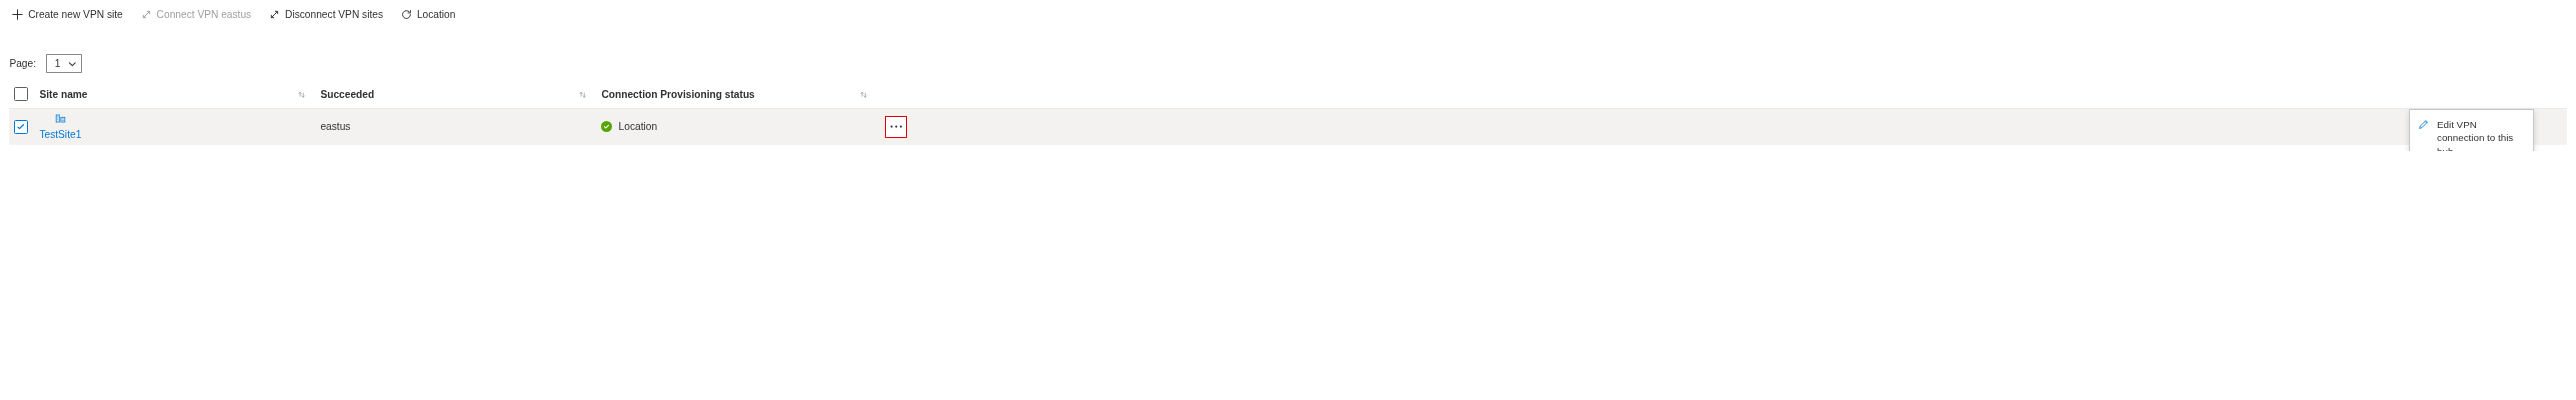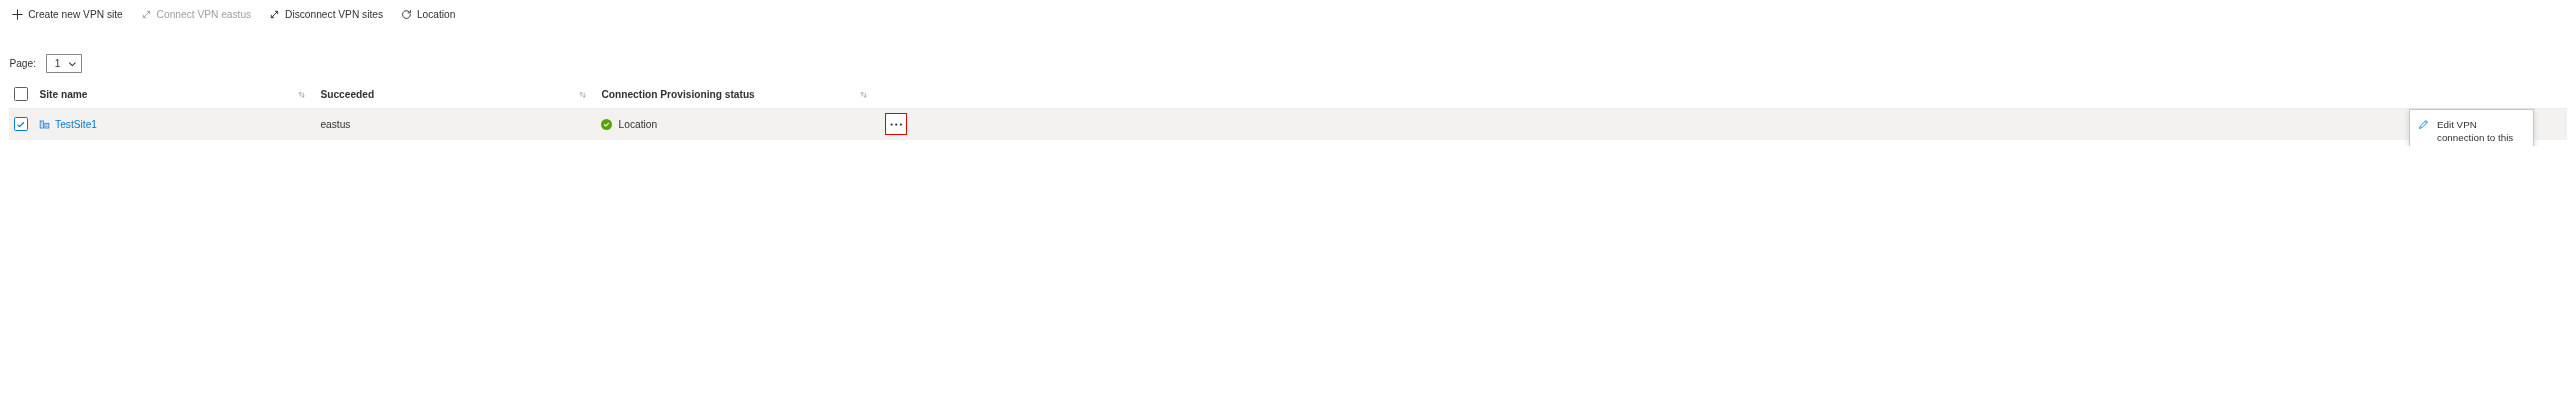--- a/index.html
+++ b/index.html
@@ -79,20 +79,21 @@
     background: #fff;
   }
   .checkbox.checked { background: #fff; border-color: #0078d4; }
   .checkbox.checked svg path { stroke: #0078d4; }
   .site-link {
     color: #0078d4;
     display: inline-flex;
     align-items: center;
     gap: 4.7px;
     cursor: pointer;
+    flex-direction: column;
   }
   .site-link svg { color: #0078d4; }
   .status-cell { display: inline-flex; align-items:center; gap:6.2px; }
   .status-dot {
     width: 11px; height:11px; border-radius:50%; background:#57a300;
     display:inline-flex; align-items:center; justify-content:center;
   }
   .status-dot svg { display:block; }
   .more-btn {
     width: 22px; height: 22px; border: 1.6px solid #e00000; display:inline-flex;

